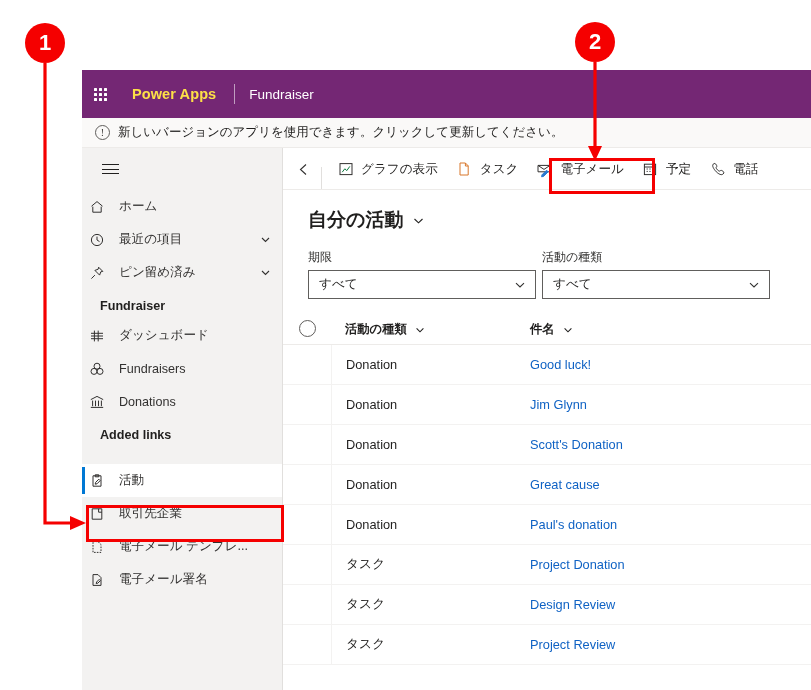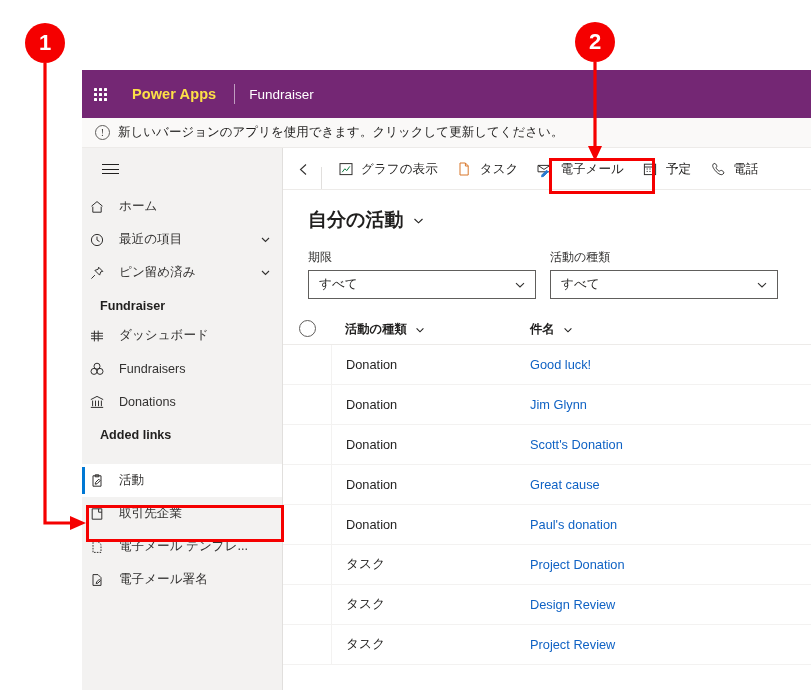--- a/index.html
+++ b/index.html
@@ -137,21 +137,21 @@
   }
   .cmd-btn .cmd-ico { width:17px; height:17px; display:flex; align-items:center; justify-content:center; flex:none; }
   .cmd-btn .cmd-txt { font-size: 12.6px; color: #201f1e; margin-left: 7px; }
 
   .view-title-row {
     display: flex; align-items: center; padding: 17px 0 0 25px;
   }
   .view-title { font-size: 19px; font-weight: bold; color: #201f1e; }
   .view-title-chev { margin-left: 8px; color: #201f1e; display:flex; align-items:center; }
 
-  .filters { display: flex; padding: 16px 0 0 25px; gap: 14px; }
+  .filters { display: flex; padding: 16px 0 0 25px; gap: 6px; }
   .filter-block { display: flex; flex-direction: column; }
   .filter-label { font-size: 12px; color: #323130; margin-bottom: 4px; }
   .filter-select {
     width: 228px; height: 29px; border: 1px solid #605e5c; background:#fff;
     display: flex; align-items: center; padding: 0 8px 0 10px; cursor: pointer;
   }
   .filter-value { font-size: 12.6px; color: #201f1e; }
   .filter-chev { margin-left: auto; color: #323130; display:flex; align-items:center; }
 
   

